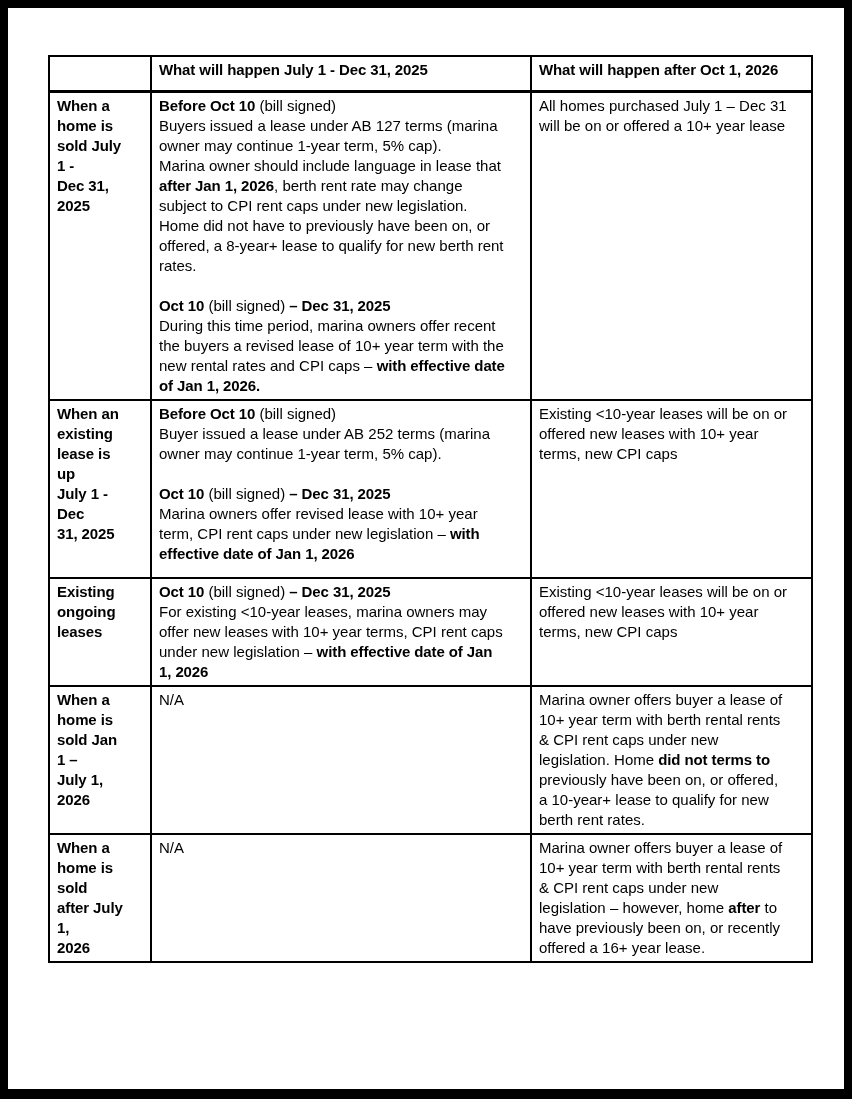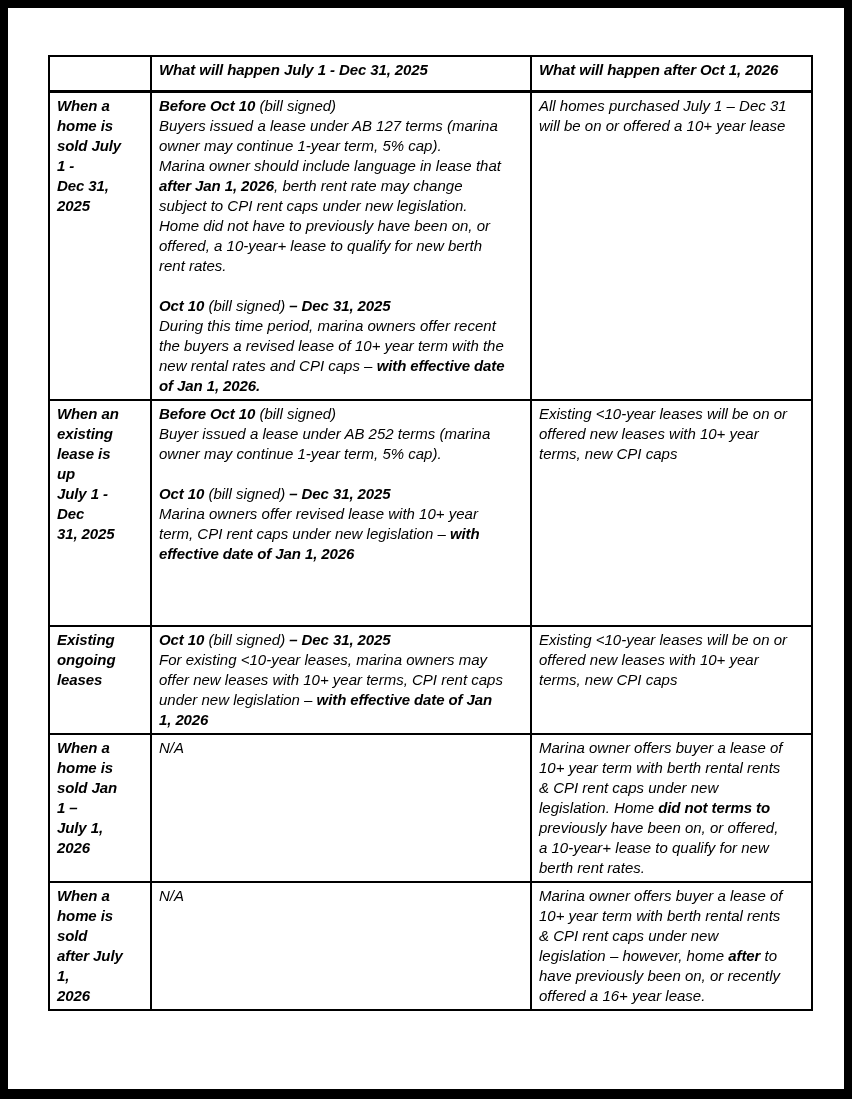--- a/index.html
+++ b/index.html
@@ -25,39 +25,38 @@
   table.cmp col.c2 { width: 380px; }
   table.cmp col.c3 { width: 281px; }
   table.cmp th, table.cmp td {
     border: 2px solid #000;
     vertical-align: top;
     padding: 3px 23px 3px 7px;
     font-size: 15px;
     line-height: 20px;
     text-align: left;
     overflow: hidden;
-    font-style: italic;
   }
   table.cmp thead th {
     border-bottom: 3px solid #000;
     height: 35px;
     font-weight: bold;
     letter-spacing: -0.1px;
   }
   td.c1 {
     font-weight: bold;
     white-space: pre-line;
     letter-spacing: -0.1px;
   }
   td p { margin: 0; }
   td p.blank { height: 20px; }
   td b { letter-spacing: -0.1px; }
   
   tbody tr:nth-child(1) td { height: 282px; }
-  tbody tr:nth-child(2) td { height: 226px; }
+  tbody tr:nth-child(2) td { height: 178px; }
   tbody tr:nth-child(3) td { height: 102px; }
   tbody tr:nth-child(4) td { height: 123px; }
   tbody tr:nth-child(5) td { height: 122px; }
 </style>
 </head>
 <body>
 
 <div class="page">
   <table class="cmp">
     <colgroup>
@@ -75,21 +74,21 @@
     <tbody>
         <tr>
           <td class="c1">When a
 home is
 sold July 1 -
 Dec 31,
 2025</td>
           <td>
             <p><b>Before Oct 10</b><span> (bill signed)</span></p>
             <p><span>Buyers issued a lease under AB 127 terms (marina owner may continue 1-year term, 5% cap).</span></p>
-            <p><span>Marina owner should include language in lease that </span><b>after Jan 1, 2026</b><span>, berth rent rate may change subject to CPI rent caps under new legislation. Home did not have to previously have been on, or offered, a 10-year+ lease to qualify for new berth rent rates.</span></p>
+            <p><span>Marina owner should include language in lease that </span><b>after Jan 1, 2026</b><span>, berth rent rate may change subject to CPI rent caps under new legislation. Home did not have to previously have been on, or offered, a 8-year+ lease to qualify for new berth rent rates.</span></p>
             <p class="blank"></p>
             <p><b>Oct 10</b><span> (bill signed) </span><b>– Dec 31, 2025</b></p>
             <p><span>During this time period, marina owners offer recent the buyers a revised lease of 10+ year term with the new rental rates and CPI caps – </span><b>with effective date of Jan 1, 2026.</b></p>
           </td>
           <td>
             <p><span>All homes purchased July 1 – Dec 31 will be on or offered a 10+ year lease</span></p>
           </td>
         </tr>
         <tr>
           <td class="c1">When an

